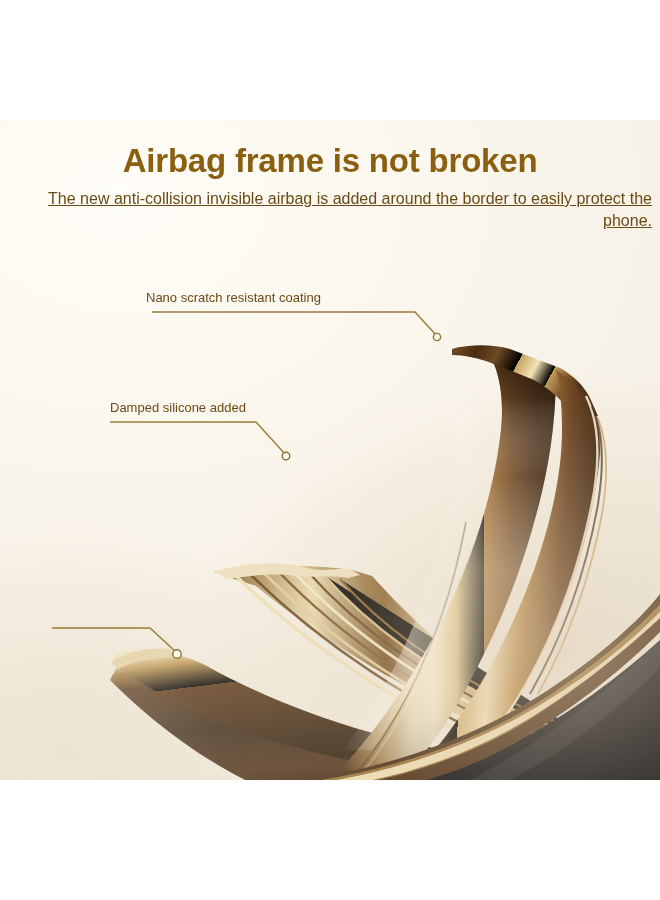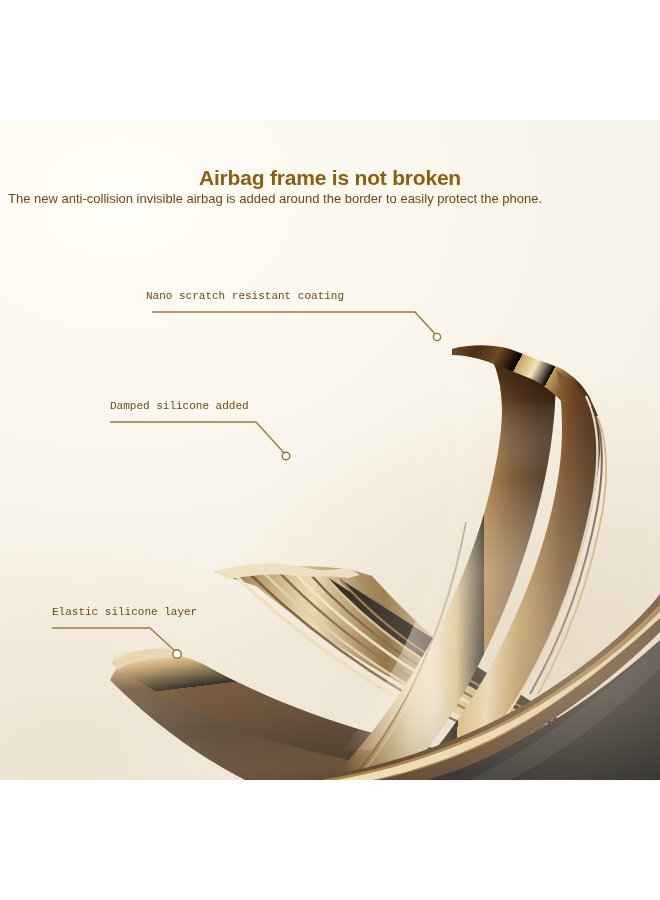--- a/index.html
+++ b/index.html
@@ -42,45 +42,44 @@
     pointer-events: none;
   }
 
   
   .title {
     position: absolute;
     left: 0;
     top: 22px;
     width: 660px;
     text-align: center;
-    font-size: 21px;
+    font-size: 33px;
     font-weight: bold;
     letter-spacing: -0.2px;
     color: #8a6010;
     white-space: nowrap;
-    margin-top: 24px;
   }
   .subtitle {
     position: absolute;
     left: 8px;
     top: 68px;
     width: 644px;
-    text-align: left;
-    font-size: 13px;
+    text-align: right;
+    font-size: 16px;
     line-height: 22px;
     color: #6b4a16;
+    text-decoration: underline;
   }
 
   
   .callout-label {
     position: absolute;
-    font-size: 11px;
+    font-size: 13px;
     color: #6b4a16;
     white-space: nowrap;
-    font-family: Liberation Mono, monospace;
   }
   .callout-svg {
     position: absolute;
     left: 0;
     top: 0;
     width: 660px;
     height: 660px;
     overflow: visible;
     pointer-events: none;
   }
@@ -354,18 +353,17 @@
         <circle cx="437" cy="217" r="3.6"></circle>
         <circle cx="286" cy="336" r="3.8"></circle>
         <circle cx="177" cy="534" r="4.2"></circle>
       </g>
     </svg>
 
     <div class="callout-label" style="left:146px; top:170px;">Nano scratch resistant coating</div>
 
     <div class="callout-label" style="left:110px; top:280px;">Damped silicone added</div>
 
-    <div class="callout-label" style="left:52px; top:486px;">Elastic silicone layer</div>
 
   </div>
 
   <div class="below"></div>
 </div>
 
 </body></html>

